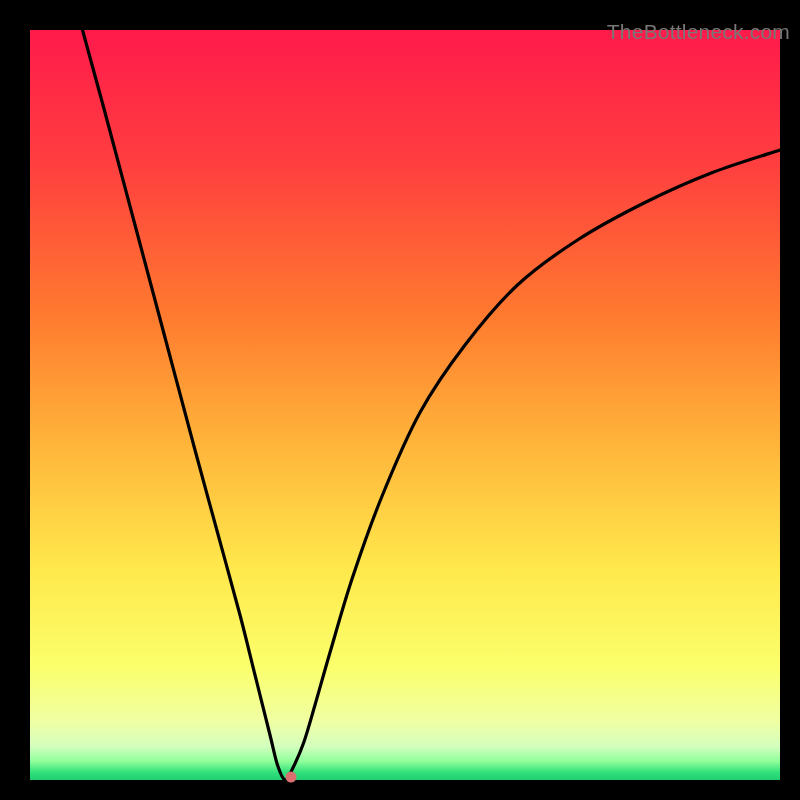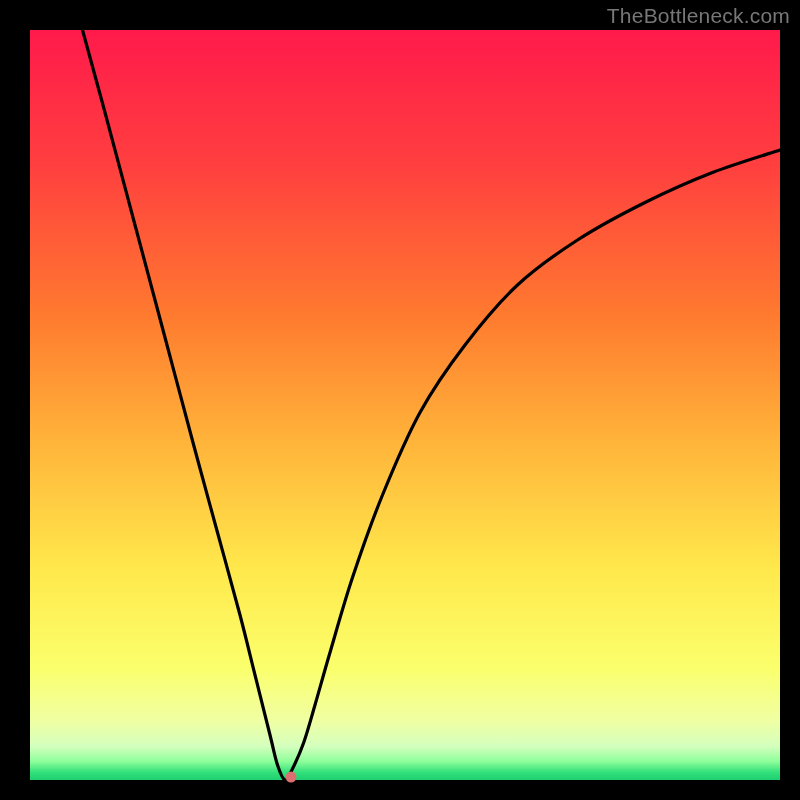--- a/index.html
+++ b/index.html
@@ -11,21 +11,21 @@
     overflow: hidden;
     font-family: Arial, Helvetica, sans-serif;
   }
   .stage {
     position: relative;
     width: 800px;
     height: 800px;
   }
   .watermark {
     position: absolute;
-    top: 4px;
+    top: 20px;
     right: 10px;
     color: #777;
     font-size: 21px;
     font-weight: 400;
     letter-spacing: 0.2px;
     z-index: 5;
     font-family: Arial, Helvetica, sans-serif;
   }
   svg.plot {
     position: absolute;

